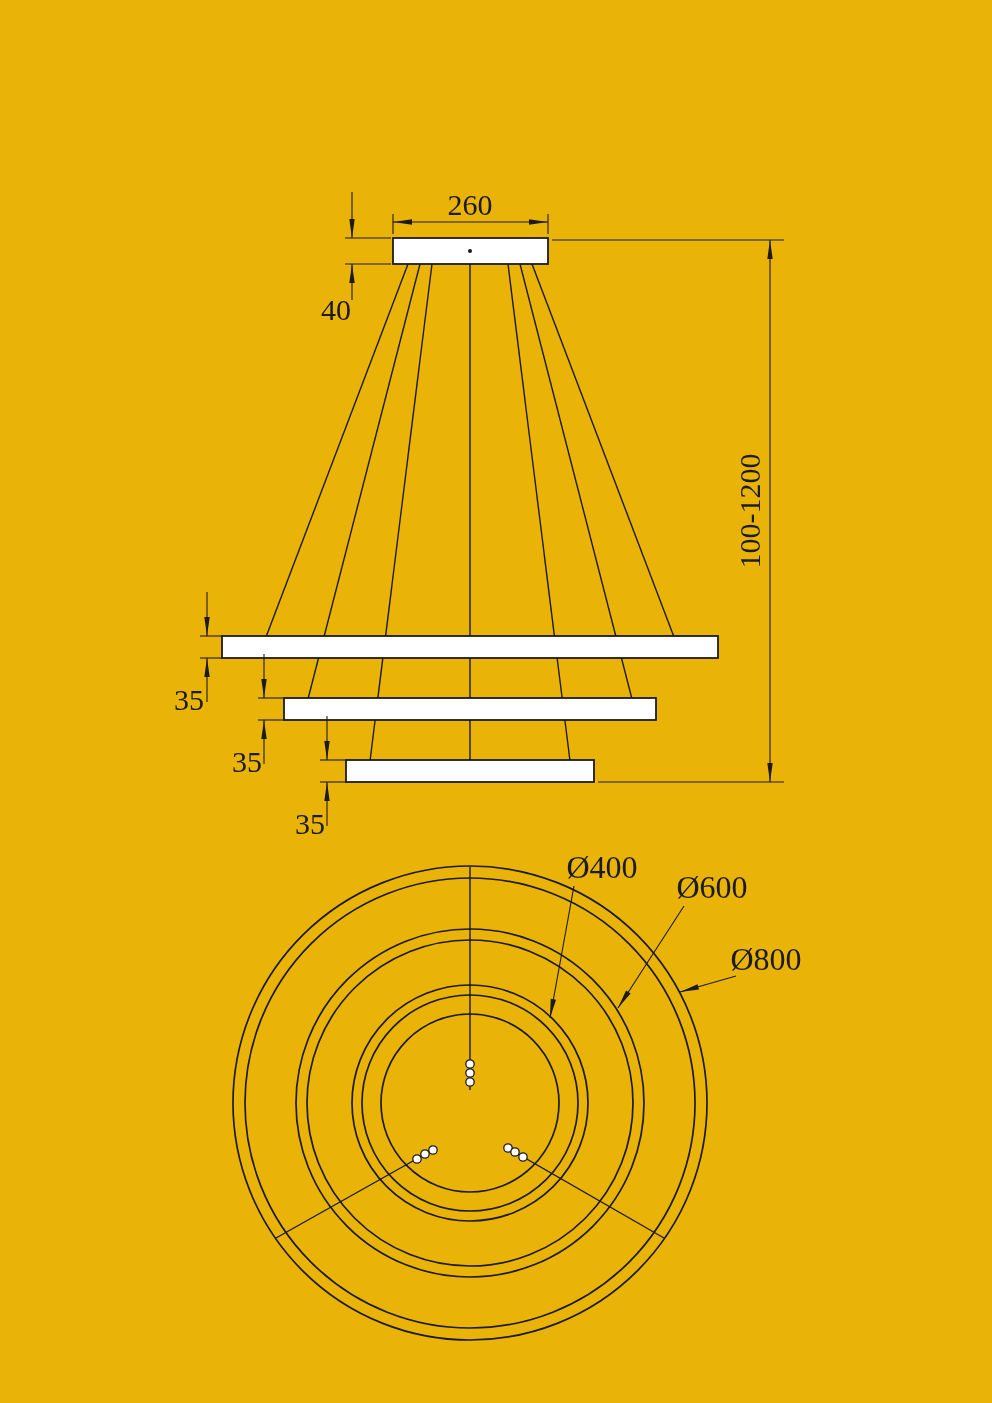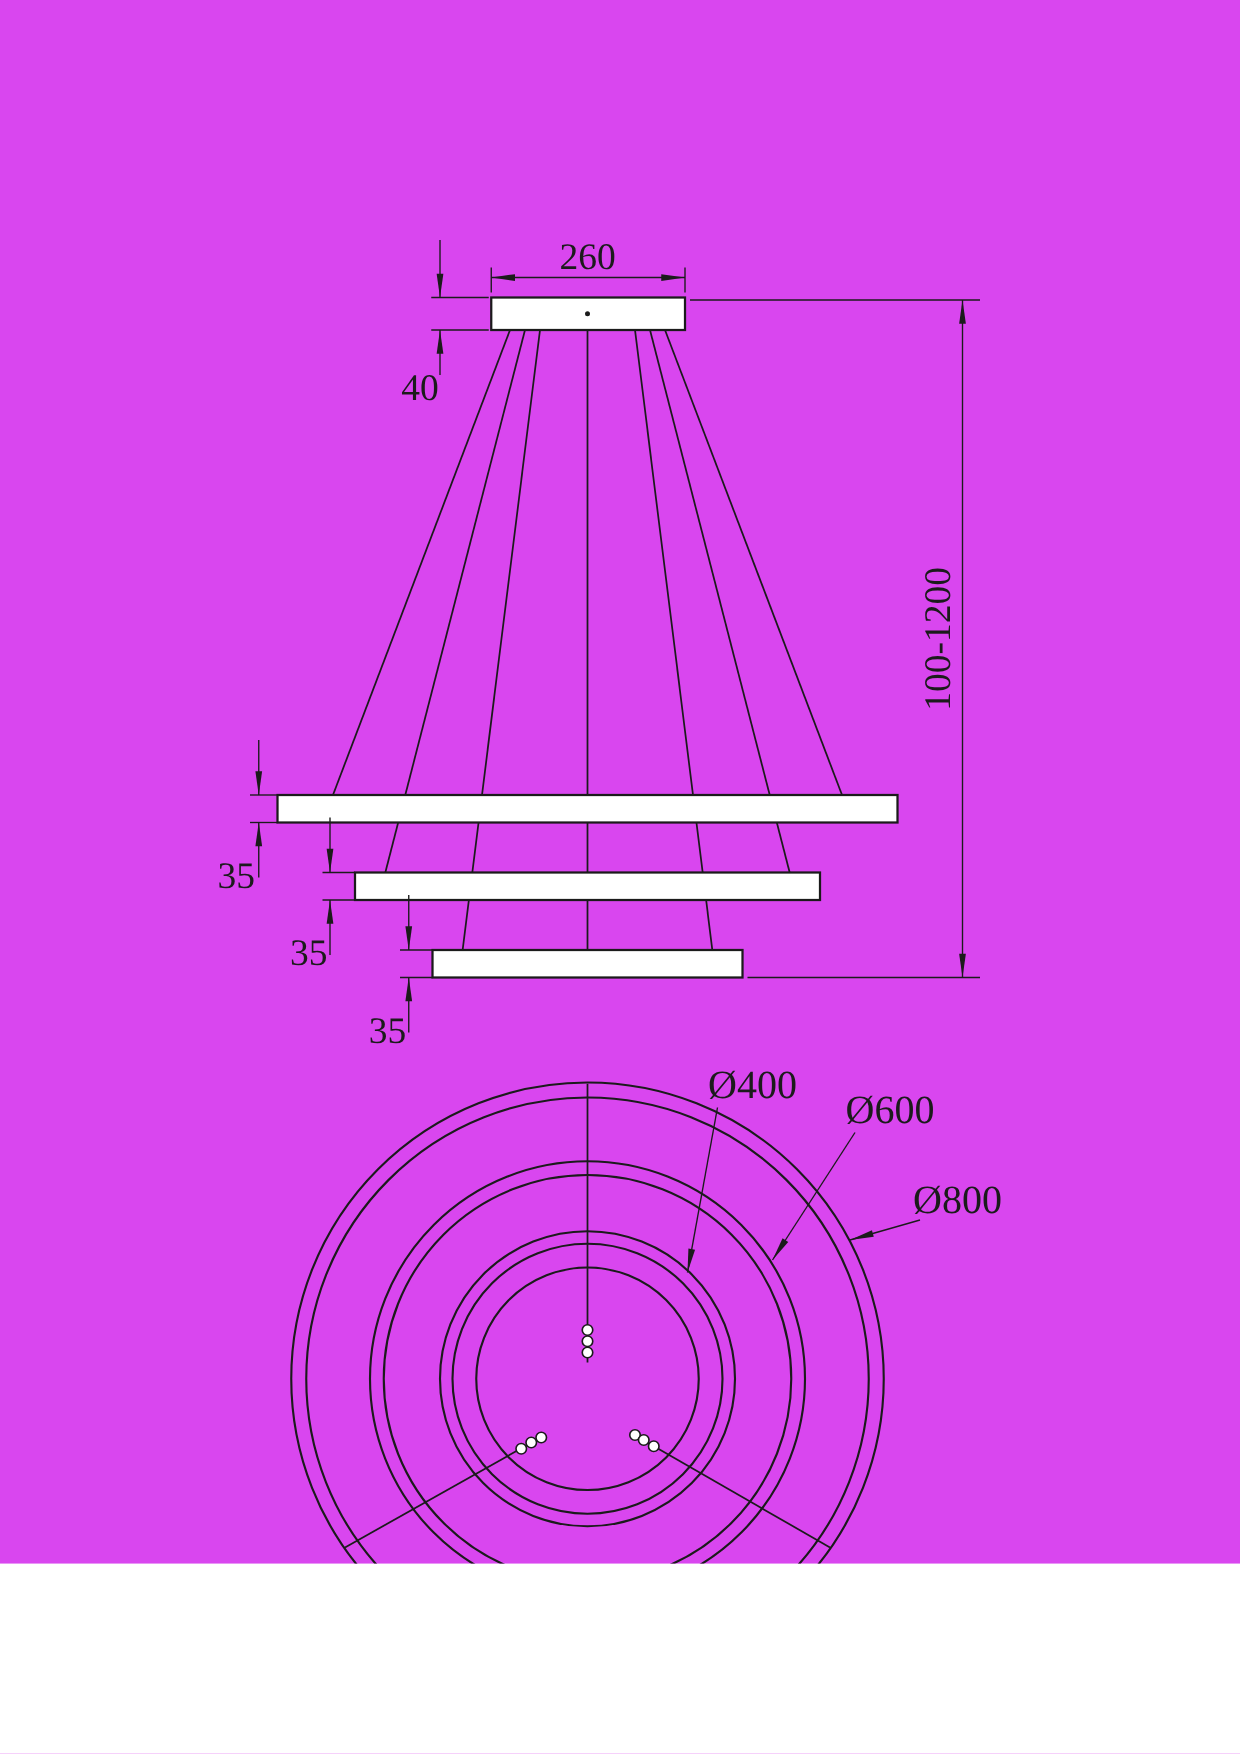--- a/index.html
+++ b/index.html
@@ -3,22 +3,22 @@
 <meta charset="utf-8">
 <style>
   html, body {
     margin: 0;
     padding: 0;
     background: #ffffff;
   }
   .canvas {
     position: relative;
     width: 992px;
-    height: 1251px;
-    background: #d946ef;
+    height: 1403px;
+    background: #eab308;
     overflow: hidden;
   }
   svg { display: block; }
   svg text {
     font-family: "Liberation Serif", serif;
     font-size: 30px;
     fill: #1b1b1b;
   }
   svg text.dia-label { font-size: 32px; }
   .outline { stroke: #1b1b1b; stroke-width: 1.8; fill: #ffffff; }

